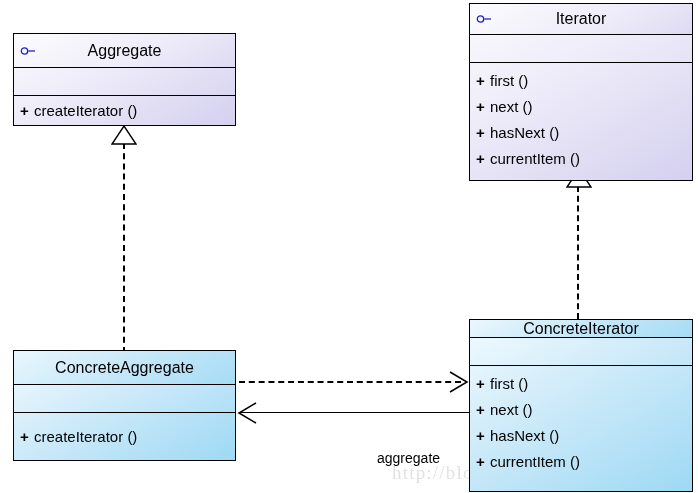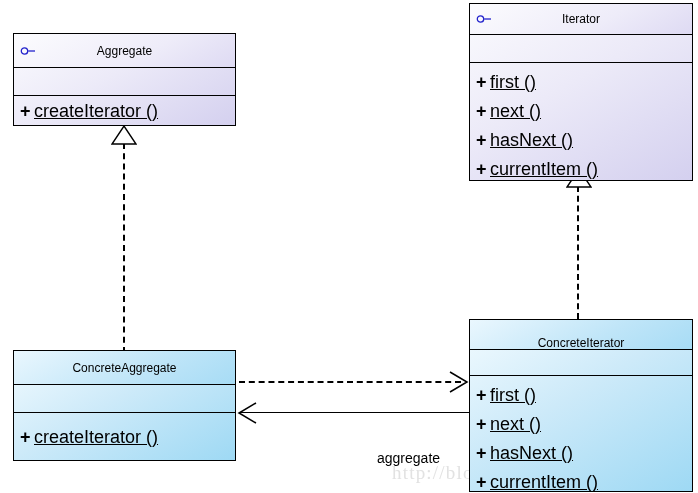--- a/index.html
+++ b/index.html
@@ -42,40 +42,39 @@
   
   .concrete {
     background: linear-gradient(150deg, #f2fbff 0%, #cdeaf9 45%, #9ed9f4 100%);
   }
   .concrete .hdr {
     background: linear-gradient(150deg, #eaf7fe 0%, #bfe5f8 60%, #a7dcf5 100%);
   }
 
   .class-title {
     text-align: center;
-    font-size: 12px;
+    font-size: 16px;
     color: #000000;
     line-height: 1;
     white-space: nowrap;
   }
   .iface-icon {
     position: absolute;
     left: 6px;
     top: 50%;
     transform: translateY(-50%);
     width: 16px;
     height: 10px;
   }
   .member {
-    font-size: 18px;
+    font-size: 15px;
     color: #000000;
     white-space: nowrap;
     padding-left: 6px;
     line-height: 1;
-    text-decoration: underline;
   }
   .member .vis {
     display: inline-block;
     width: 14px;
     font-weight: bold;
   }
 
   
   .conn {
     position: absolute;
@@ -188,21 +187,21 @@
     </div>
     <div class="compartment" style="height:28px;"></div>
     <div class="compartment" style="flex:1; display:flex; flex-direction:column; justify-content:center;">
       <div class="member">
         <span class="vis">+</span><span>createIterator ()</span>
       </div>
     </div>
   </div>
 
   <div class="uml-class concrete" style="left:469px; top:319px; width:224px; height:173px;">
-    <div class="compartment hdr" style="height:31px; display:flex; align-items:flex-end; justify-content:center;">
+    <div class="compartment hdr" style="height:17px; display:flex; align-items:flex-end; justify-content:center;">
       <div class="class-title">ConcreteIterator</div>
     </div>
     <div class="compartment" style="height:28px;"></div>
     <div class="compartment" style="flex:1; display:flex; flex-direction:column; justify-content:flex-start; padding-top:10px; gap:11px;">
       <div class="member">
         <span class="vis">+</span><span>first ()</span>
       </div>
       <div class="member">
         <span class="vis">+</span><span>next ()</span>
       </div>

